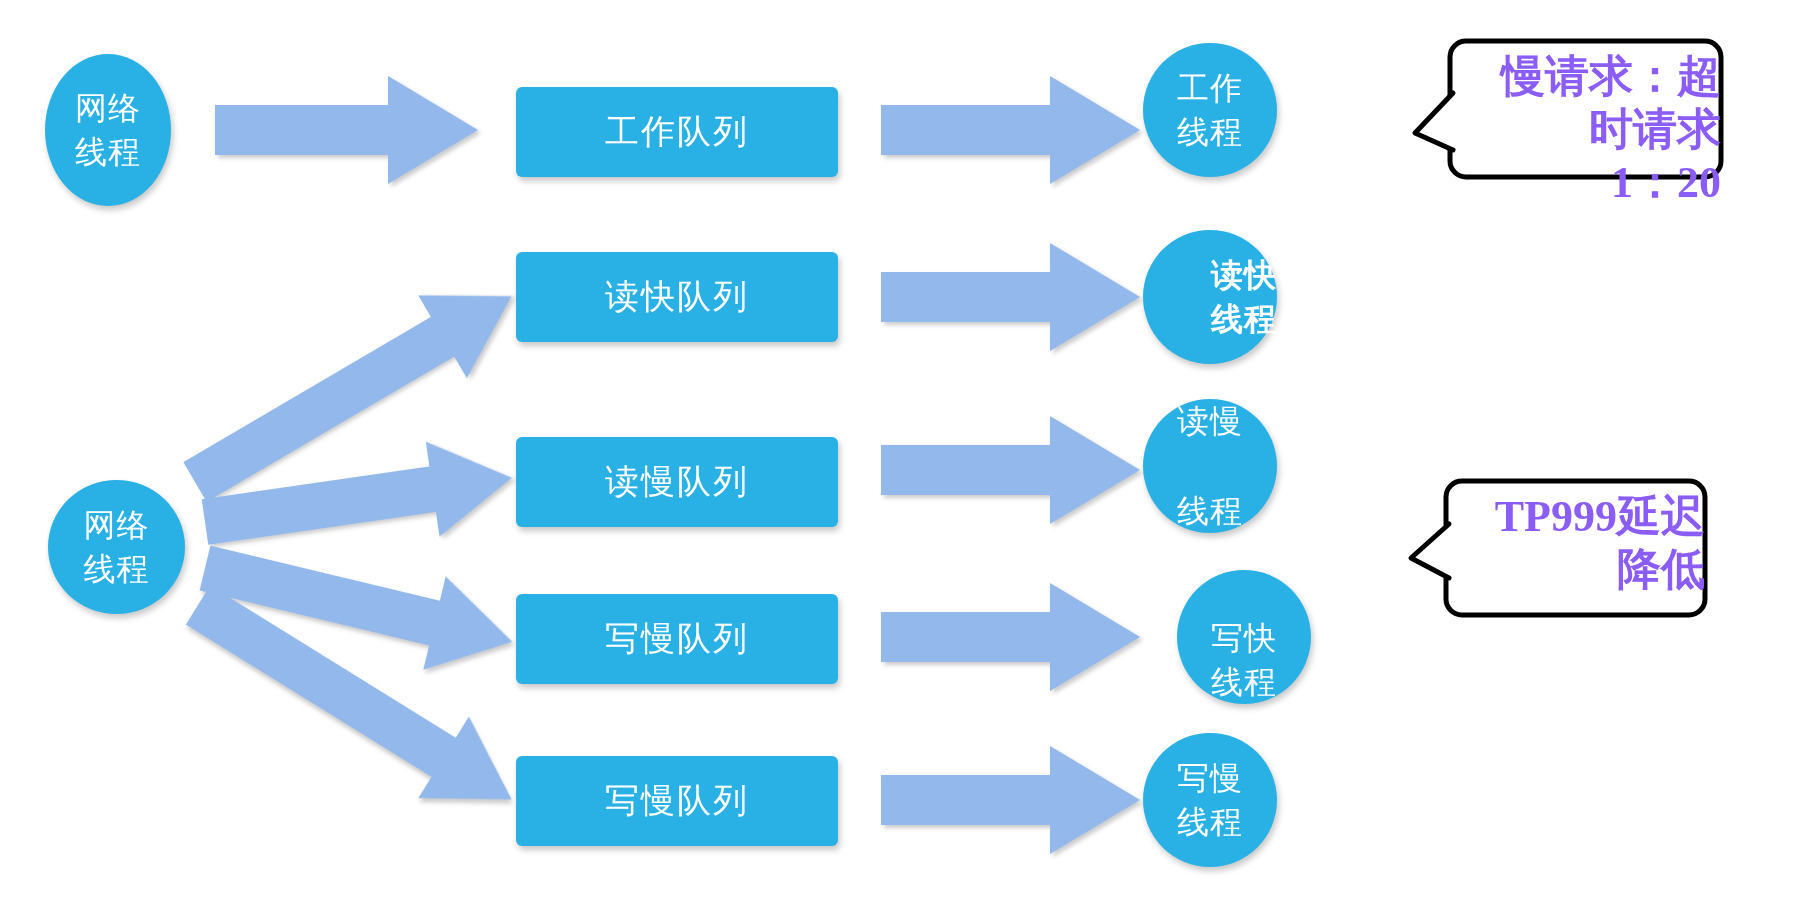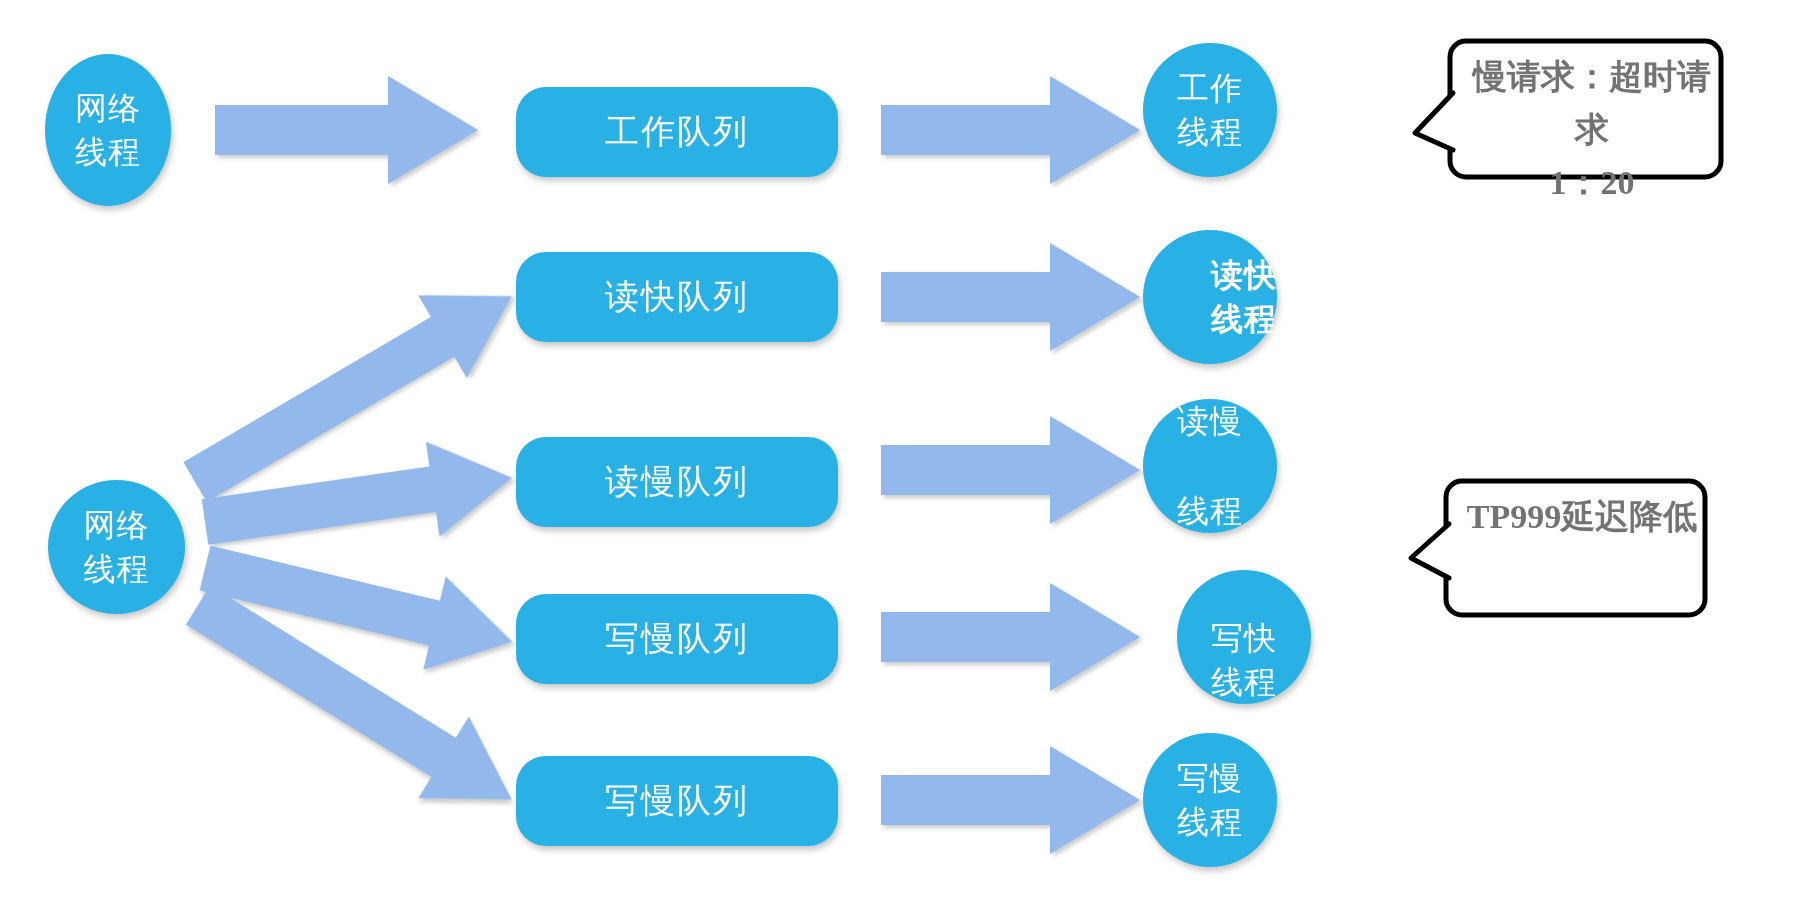--- a/index.html
+++ b/index.html
@@ -14,28 +14,28 @@
   #arrow-layer{position:absolute;left:0;top:0;width:1818px;height:918px;}
   .arrow{fill:var(--arrow-fill);filter:drop-shadow(3px 3px 2px rgba(110,110,110,0.35));}
   .node{
     position:absolute;display:flex;align-items:center;justify-content:center;
     background:var(--node-fill);color:var(--node-text);
     box-shadow:2px 4px 6px rgba(0,0,0,0.22);
     text-align:center;
   }
   .circle{border-radius:50%;flex-direction:column;font-size:32px;line-height:44px;letter-spacing:1px;}
   .circle.bold{font-weight:700;}
-  .queue{border-radius:30px;width:322px;height:90px;font-size:34px;letter-spacing:2px;}
+  .queue{border-radius:6px;width:322px;height:90px;font-size:34px;letter-spacing:2px;}
   .callout{position:absolute;}
   .callout svg{position:absolute;left:-38px;top:0;overflow:visible;}
   .callout .bubble{fill:#ffffff;stroke:var(--callout-border);stroke-width:5;}
   .callout .tail{fill:#ffffff;stroke:var(--callout-border);stroke-width:5;stroke-linecap:round;stroke-linejoin:round;}
   .callout .txt{
     position:absolute;left:16px;top:12px;right:6px;
-    font-size:34px;font-weight:700;color:#737373;line-height:53px;text-align:center;
+    font-size:44px;font-weight:700;color:#8b5cf6;line-height:53px;text-align:right;
   }
 </style>
 </head>
 <body>
 
 <div id="canvas">
 
   <svg id="arrow-layer" width="1818" height="918">
 
     <g transform="translate(215,130)">

